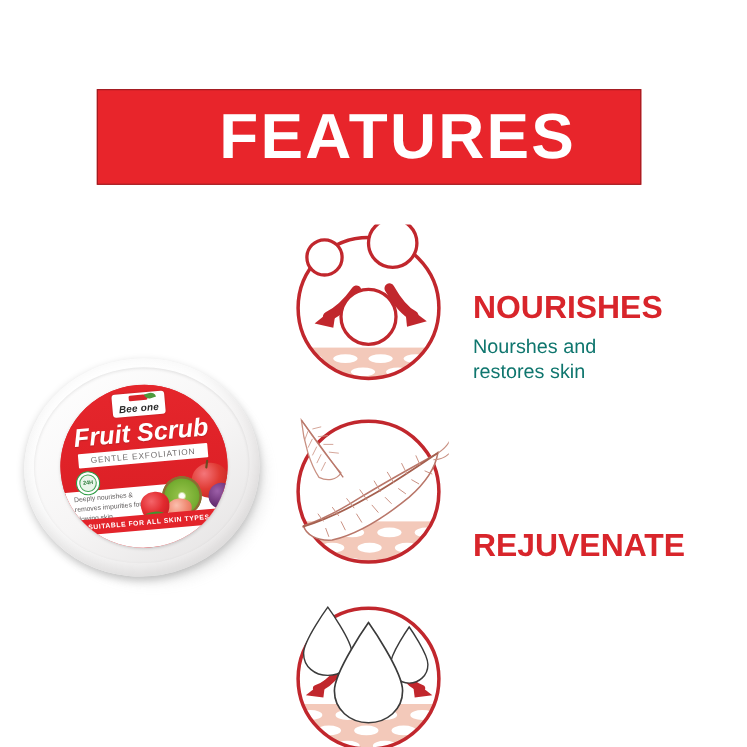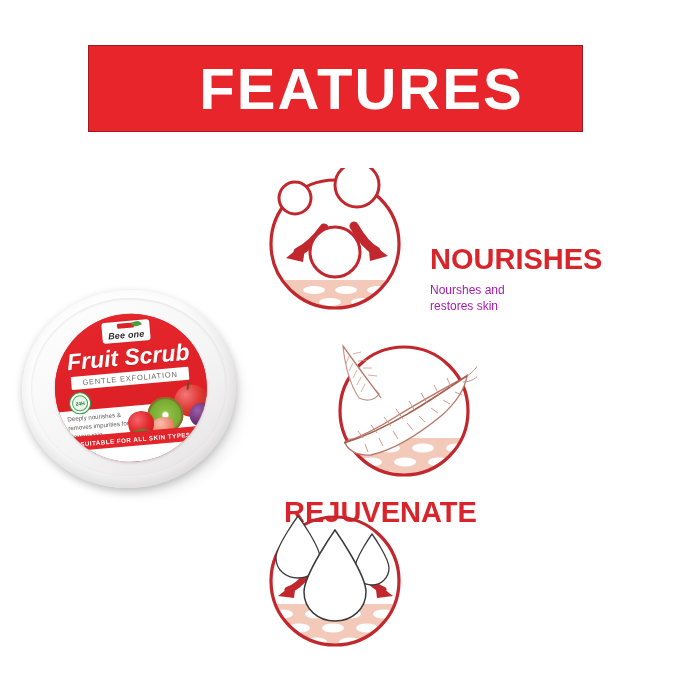--- a/index.html
+++ b/index.html
@@ -3,21 +3,21 @@
 <meta charset="utf-8">
 <style>
   html,body{margin:0;padding:0;}
   body{
     width:679px;height:679px;
     background:#ffffff;
     font-family:"Liberation Sans", sans-serif;
     overflow:hidden;
     position:relative;
   }
-  .stage{position:absolute;inset:0;}
+  .stage{position:absolute;inset:0;margin-top:36px;}
 
   
   .banner{
     position:absolute;left:88px;top:45px;width:495px;height:87px;
     background:#E8252B;
     border:1px solid #9d1b20;
     display:flex;align-items:center;justify-content:center;
     box-sizing:border-box;
   }
   .banner-title{
@@ -164,31 +164,31 @@
   }
   .bottom-band span{
     font-size:6.2px;color:#ffffff;letter-spacing:0.5px;font-weight:bold;
   }
 
   
   .feature{
     position:absolute;display:flex;align-items:flex-end;
   }
   .f1{left:262px;top:168px;}
-  .f2{left:262px;top:338px;flex-direction:column;}
+  .f2{left:262px;top:338px;}
   .f3{left:262px;top:508px;}
   .icon-box{width:146px;height:146px;position:relative;flex:0 0 auto;}
   .icon-box svg{display:block;width:146px;height:146px;}
   .ftext{margin-left:22px;padding-top:22px;}
   .ftitle{
     color:#D8252B;font-size:29px;font-weight:bold;letter-spacing:0px;
     line-height:1;margin-bottom:9px;white-space:nowrap;
   }
   .fbody{
-    color:#a21caf;font-size:12px;line-height:1.28;white-space:pre-line;
+    color:#0f766e;font-size:18px;line-height:1.28;white-space:pre-line;
   }
   .f2 .ftext{padding-top:14px;}
   .f3 .ftext{padding-top:26px;}
 </style>
 </head>
 <body>
 
 <div class="stage">
 
   <div class="banner">

